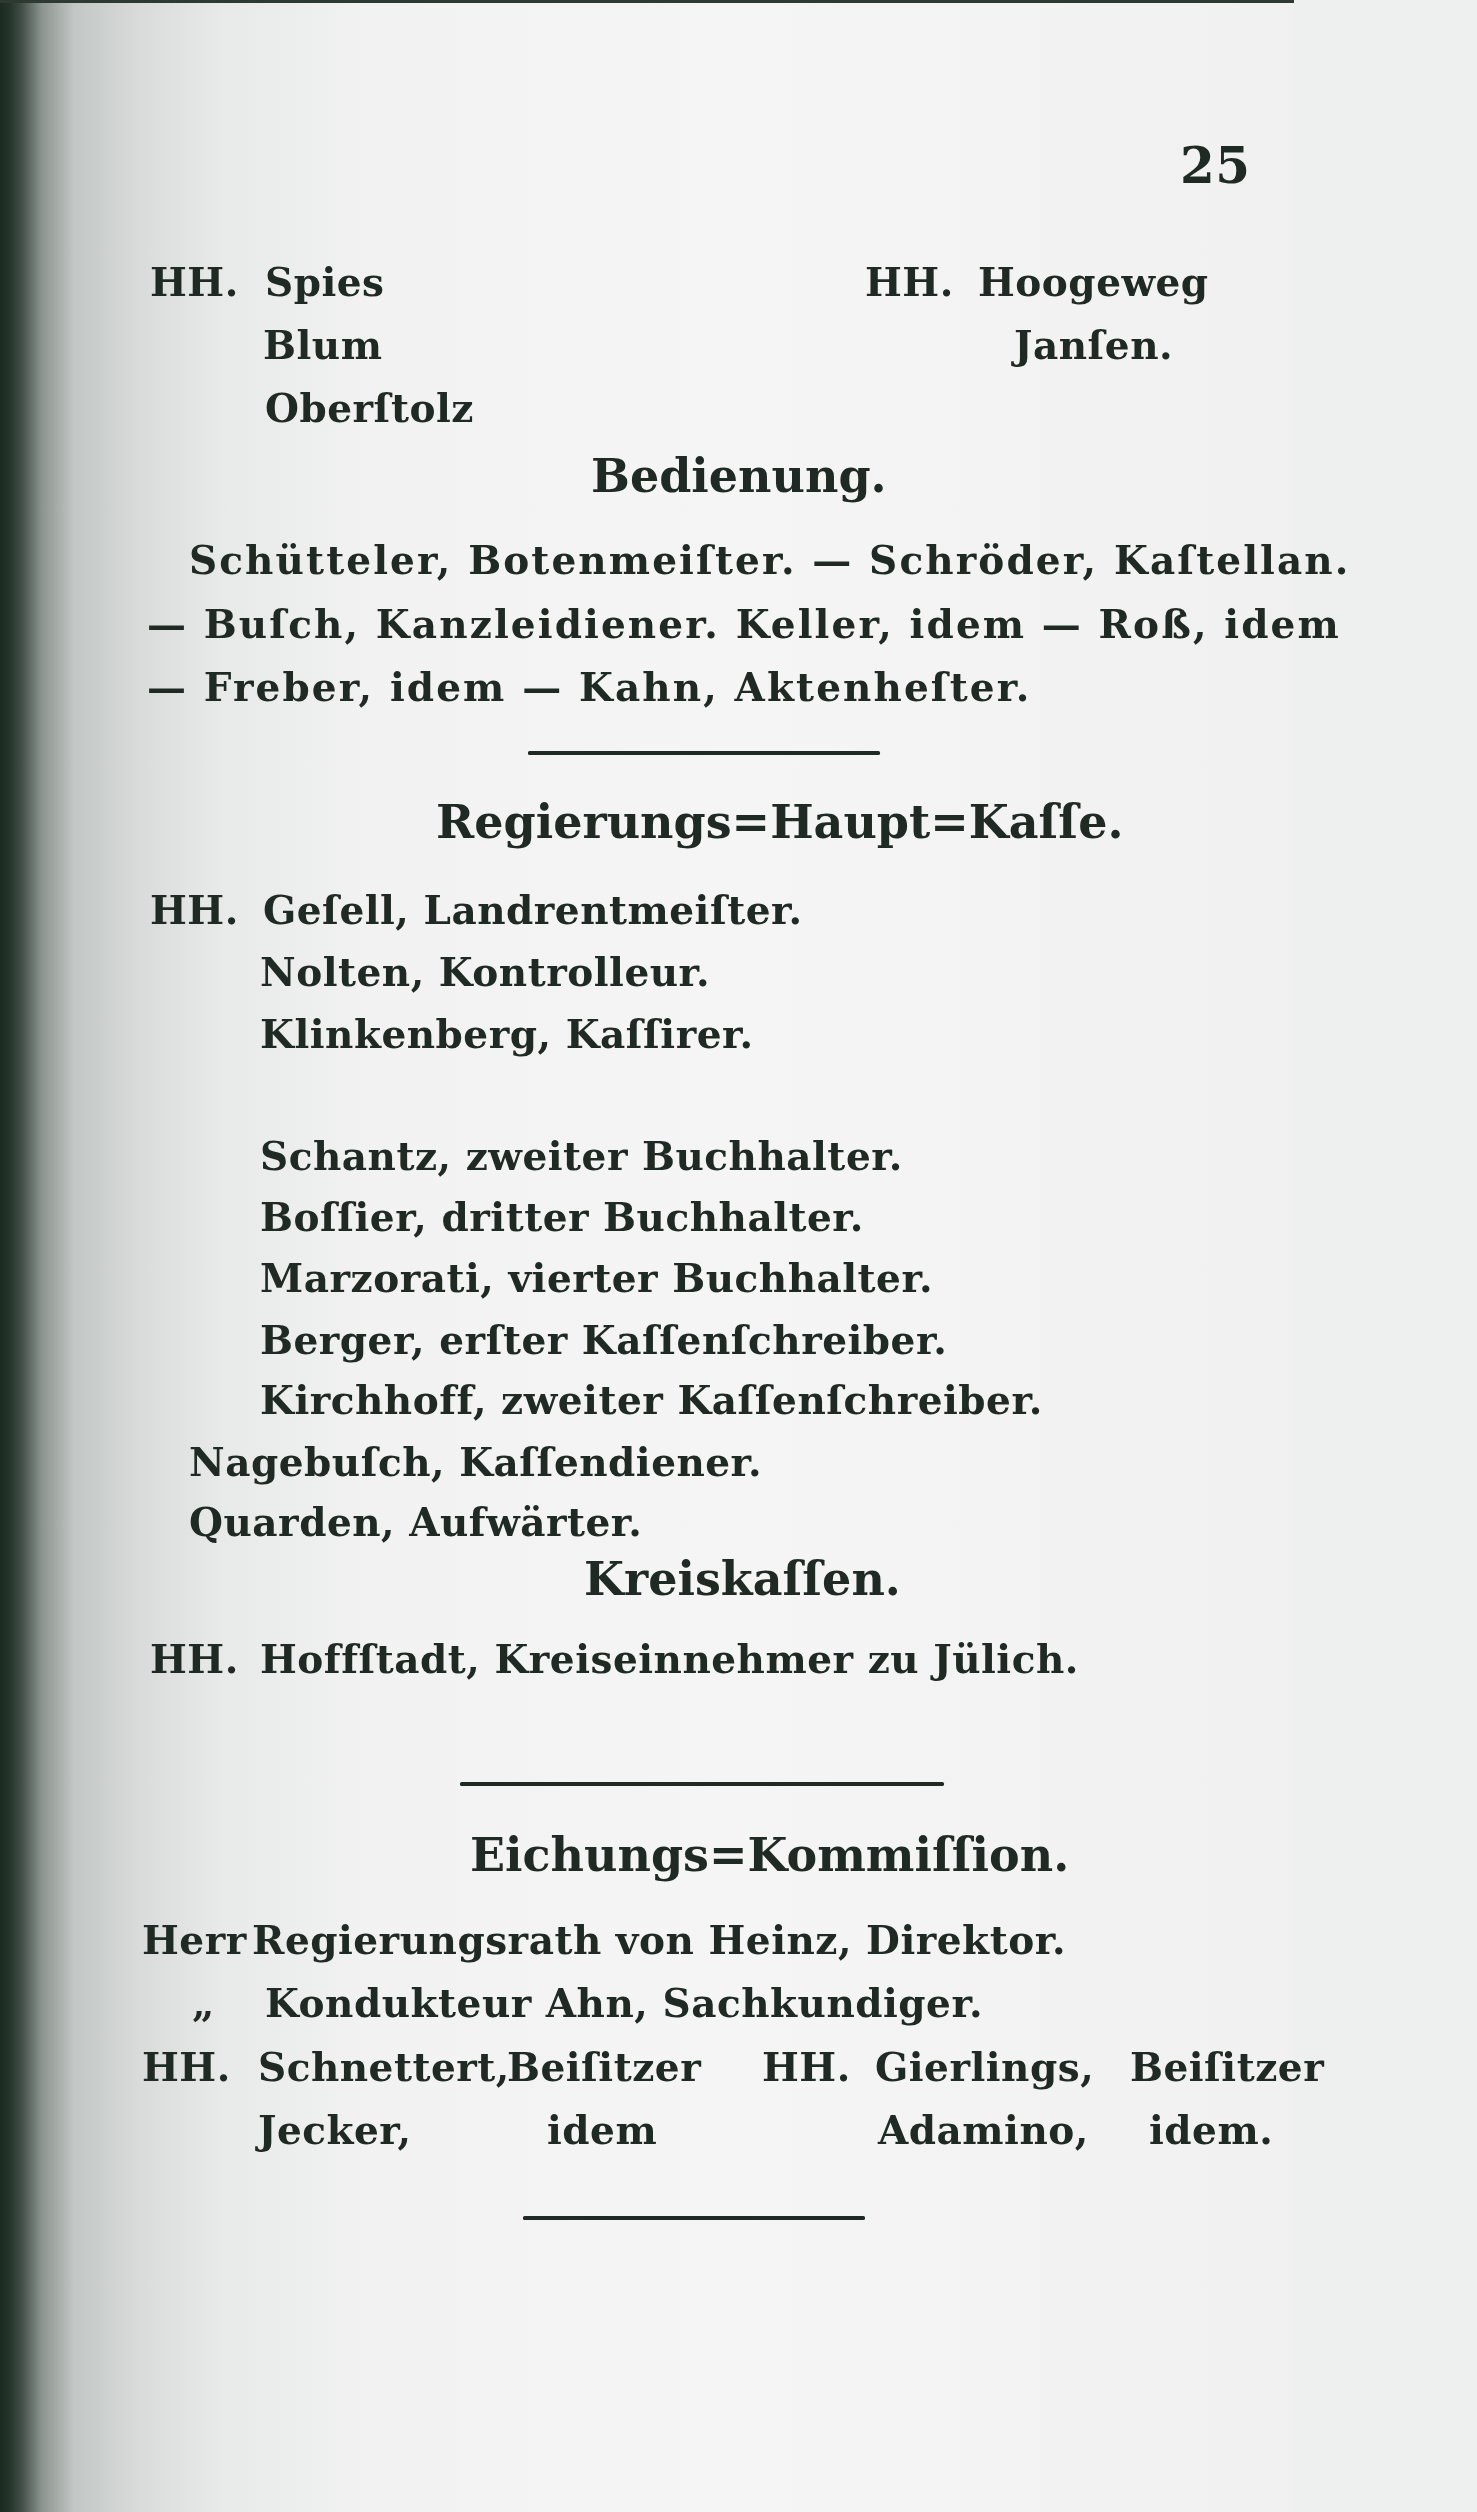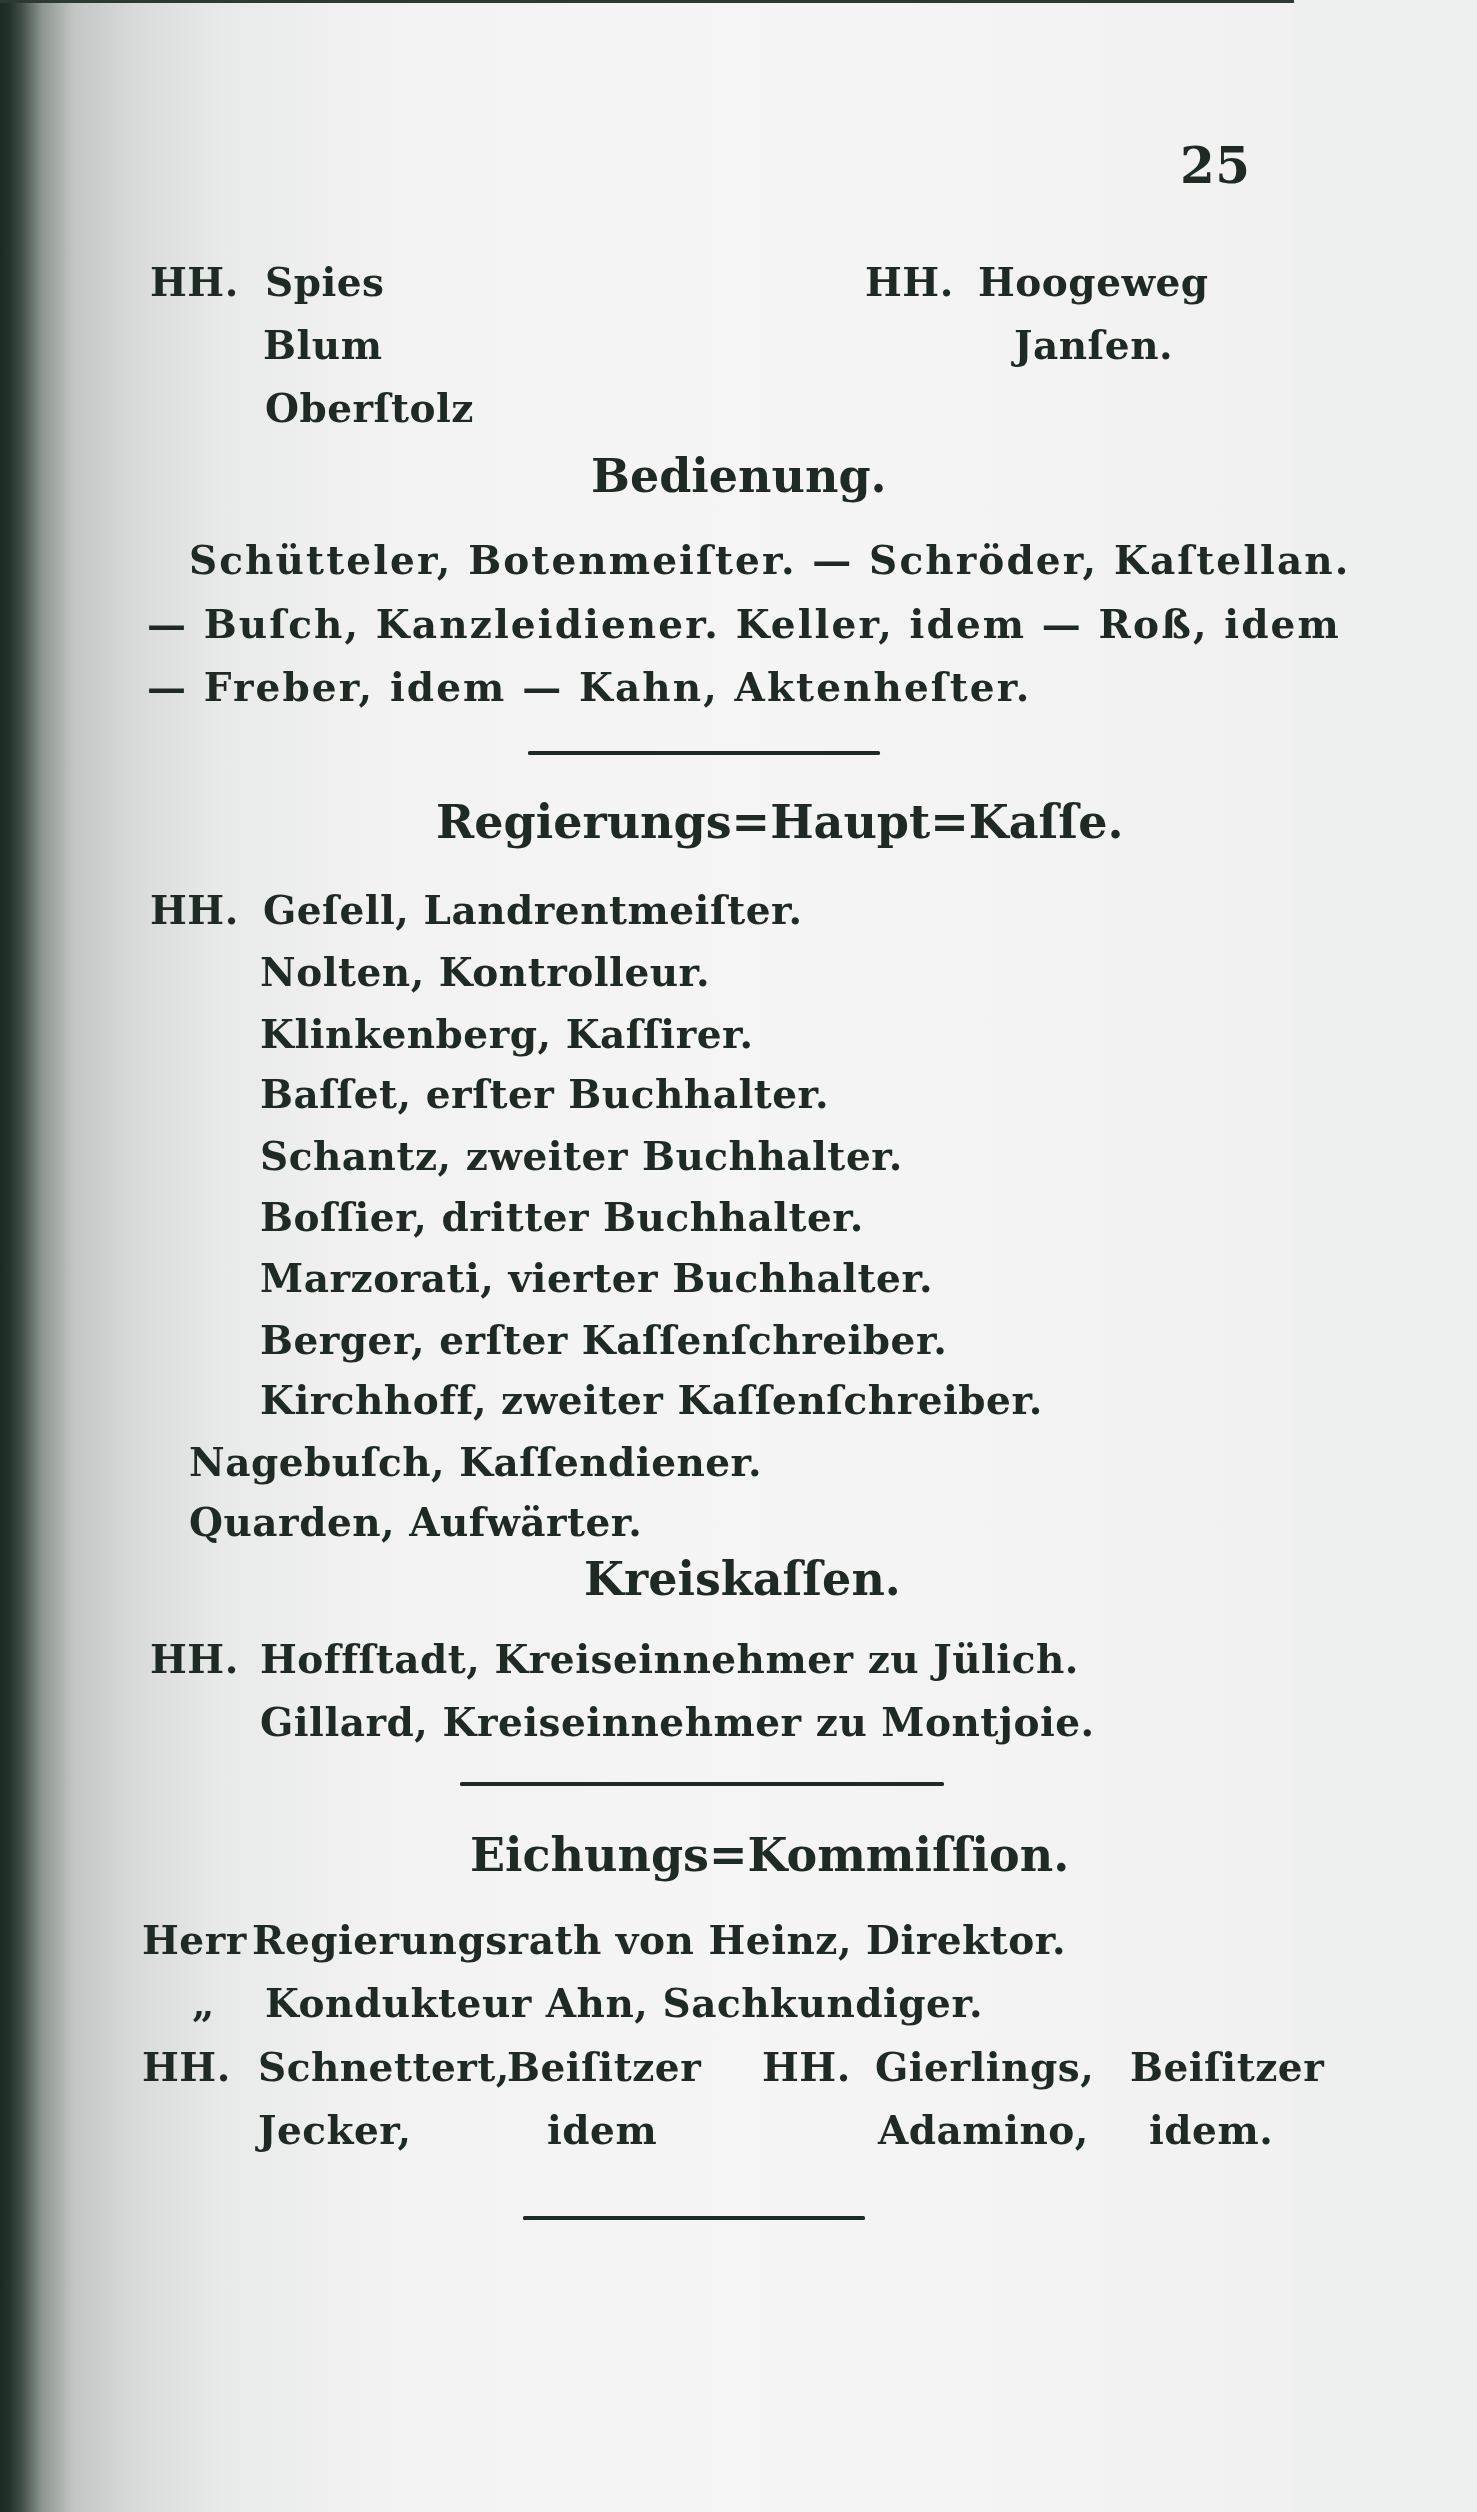--- a/index.html
+++ b/index.html
@@ -76,33 +76,31 @@
   <div class="ink" style="left:189px; top:541px; letter-spacing:2.1px;">Schütteler, Botenmeiſter. — Schröder, Kaſtellan.</div>
   <div class="ink" style="left:147px; top:668px; letter-spacing:2.1px;">— Freber, idem — Kahn, Aktenheſter.</div>
 
   <div class="rule" style="left:528px; top:751px; width:352px;"></div>
 
   <div class="ink heading" style="left:436px; top:799px;">Regierungs=Haupt=Kaſſe.</div>
   <div class="ink" style="left:150px; top:891px;">HH.</div>
   <div class="ink" style="left:263px; top:891px;">Geſell, Landrentmeiſter.</div>
   <div class="ink" style="left:260px; top:953px;">Nolten, Kontrolleur.</div>
   <div class="ink" style="left:260px; top:1015px;">Klinkenberg, Kaſſirer.</div>
-  <div class="ink" style="left:260px; top:1075px;">Baſſet, erſter Buchhalter.</div>
   <div class="ink" style="left:260px; top:1137px;">Schantz, zweiter Buchhalter.</div>
   <div class="ink" style="left:260px; top:1198px;">Boſſier, dritter Buchhalter.</div>
   <div class="ink" style="left:260px; top:1259px;">Marzorati, vierter Buchhalter.</div>
   <div class="ink" style="left:260px; top:1381px;">Kirchhoff, zweiter Kaſſenſchreiber.</div>
   <div class="ink" style="left:260px; top:1321px;">Berger, erſter Kaſſenſchreiber.</div>
   <div class="ink" style="left:189px; top:1443px;">Nagebuſch, Kaſſendiener.</div>
   <div class="ink" style="left:189px; top:1503px;">Quarden, Aufwärter.</div>
 
   <div class="ink heading" style="left:584px; top:1556px;">Kreiskaſſen.</div>
   <div class="ink" style="left:150px; top:1640px;">HH.</div>
   <div class="ink" style="left:260px; top:1640px;">Hoffſtadt, Kreiseinnehmer zu Jülich.</div>
-  <div class="ink" style="left:260px; top:1703px;">Gillard, Kreiseinnehmer zu Montjoie.</div>
 
   <div class="rule" style="left:460px; top:1782px; width:484px;"></div>
 
   <div class="ink heading" style="left:470px; top:1832px;">Eichungs=Kommiſſion.</div>
 
   <div class="ink" style="left:142px; top:1921px;">Herr</div>
   <div class="ink" style="left:252px; top:1921px;">Regierungsrath von Heinz, Direktor.</div>
 
   <div class="ink" style="left:192px; top:1984px;">„</div>
   <div class="ink" style="left:265px; top:1984px;">Kondukteur Ahn, Sachkundiger.</div>

